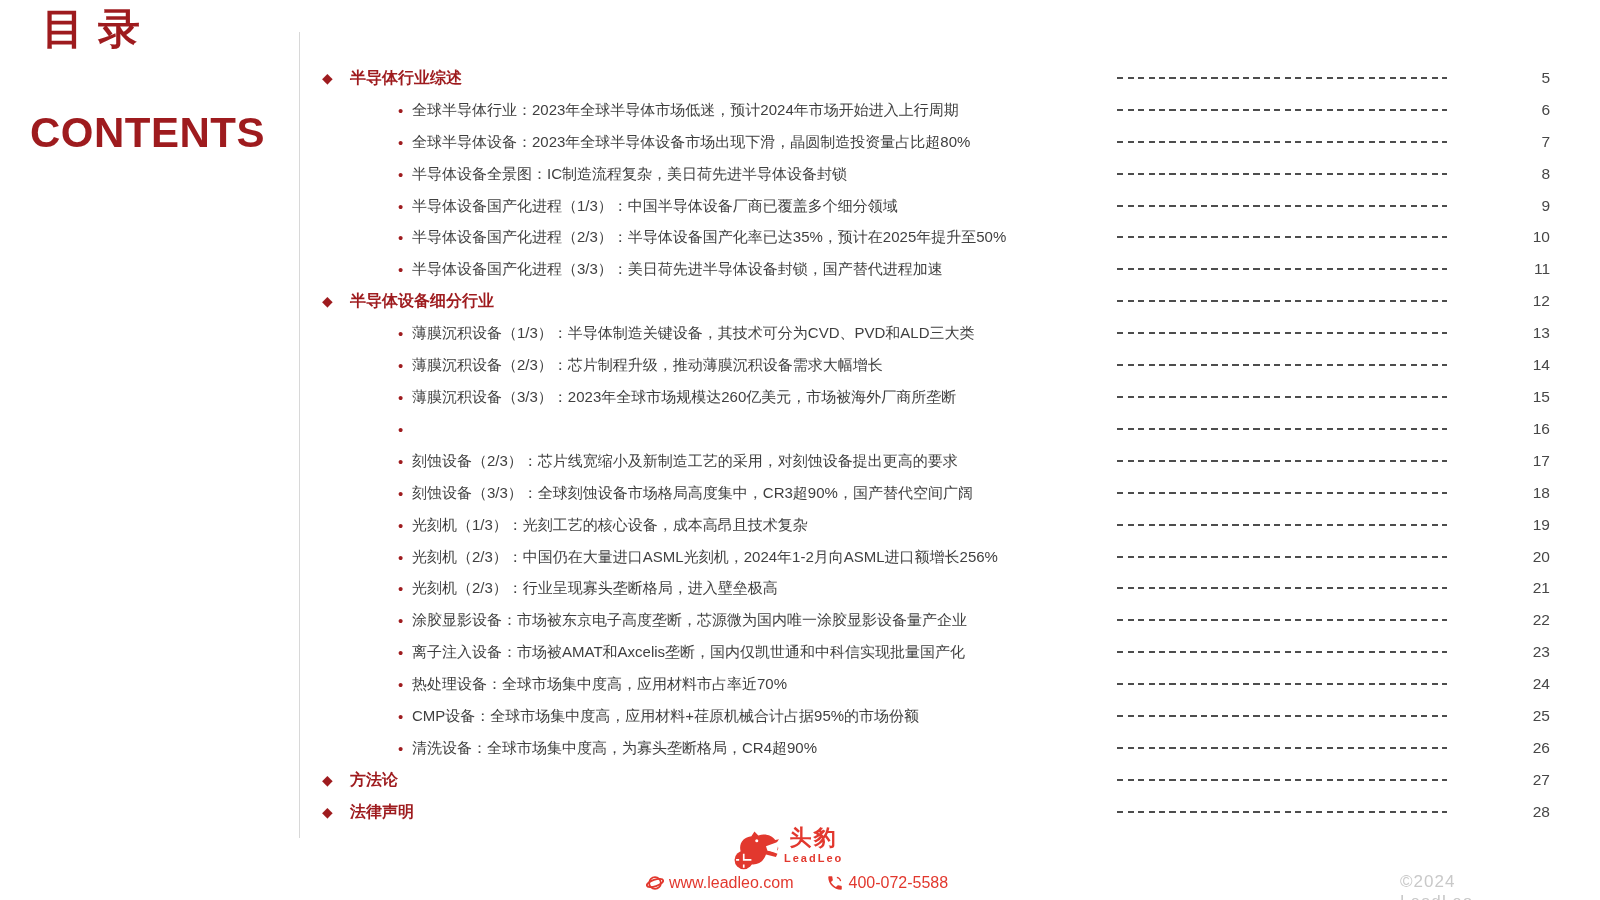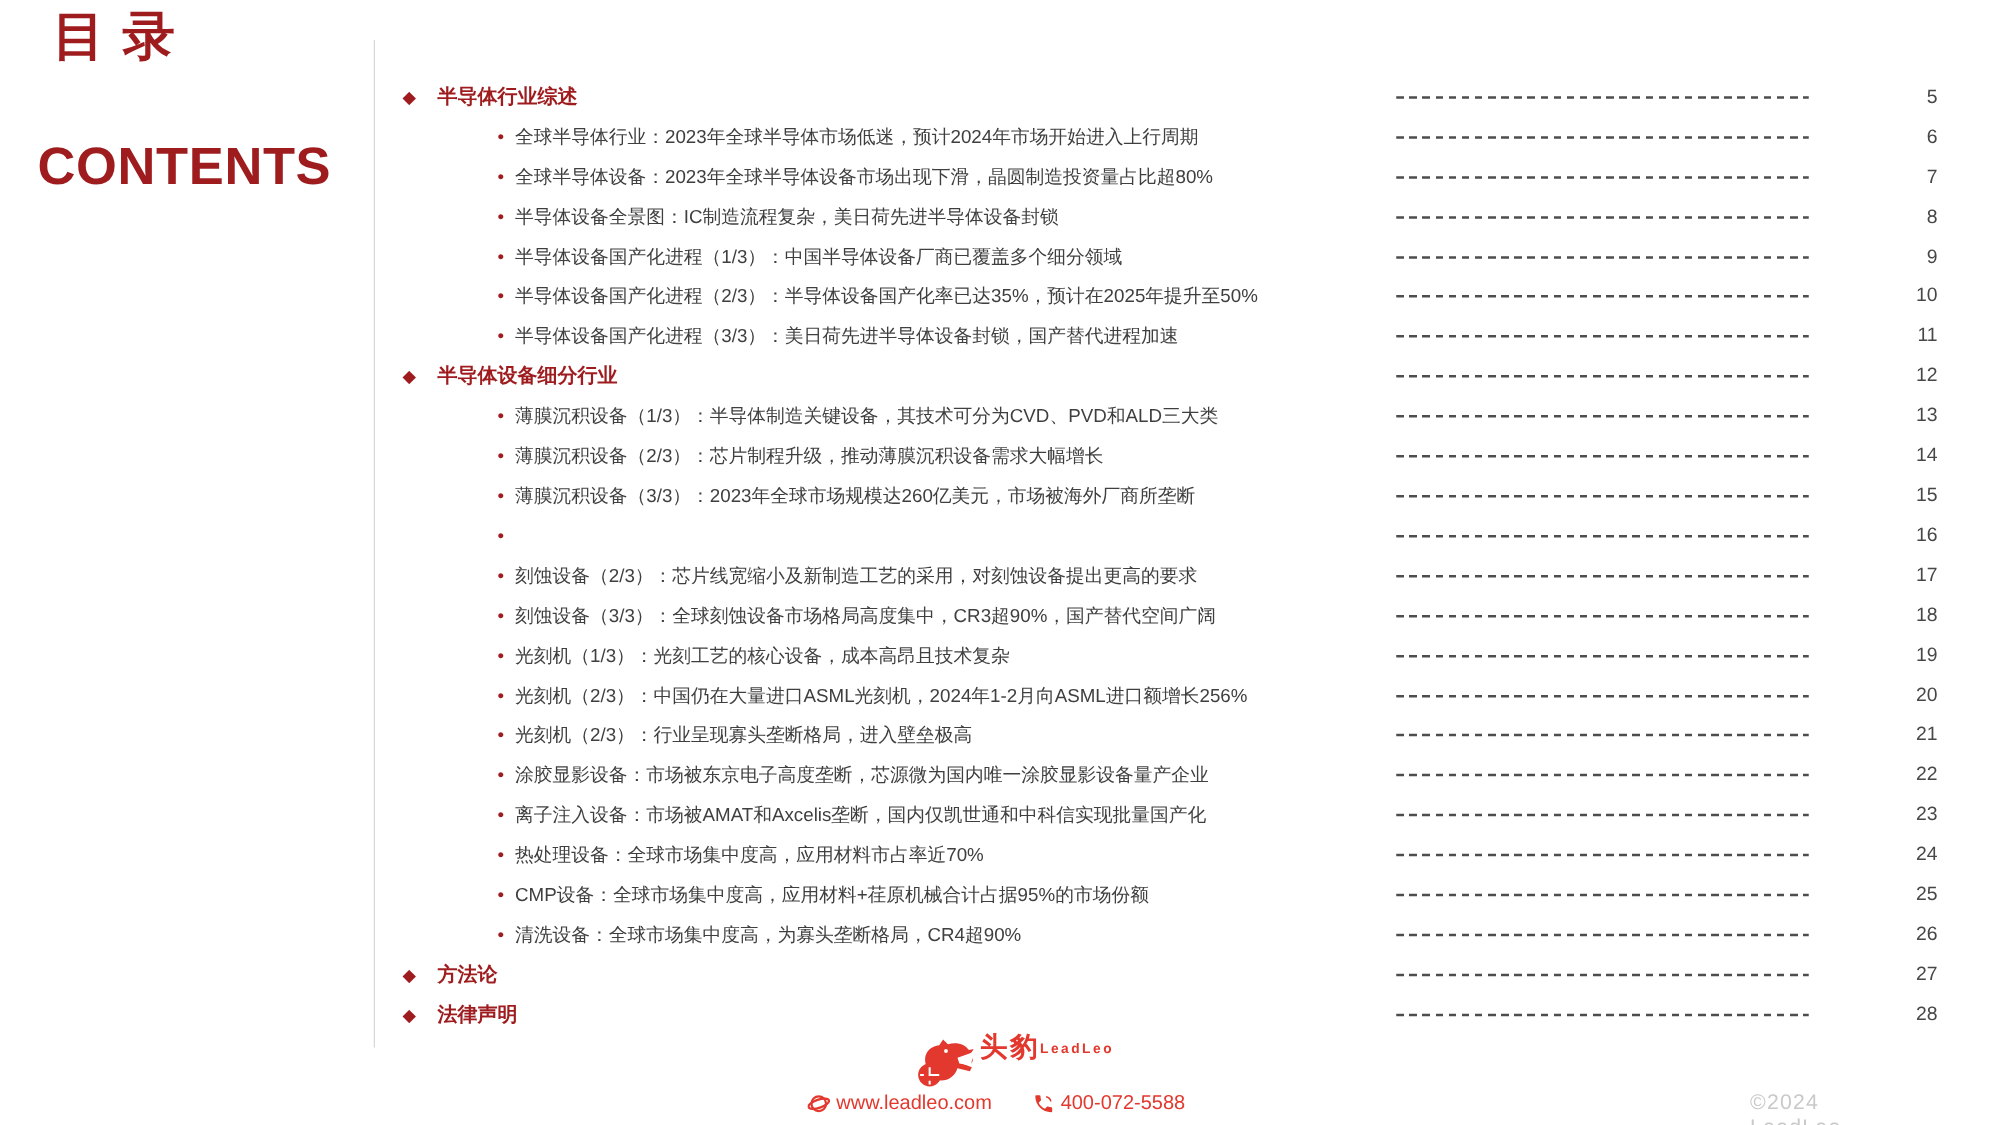--- a/index.html
+++ b/index.html
@@ -33,21 +33,21 @@
   .row.section .label{left:32px;font-size:16px;font-weight:700;color:var(--dark-red);}
   .row.item .marker{left:80px;font-size:15px;}
   .row.item .label{left:94px;font-size:15px;color:var(--item-text);}
   .row .leader{left:799px;width:330px;height:2px;transform:translateY(-1px);
     background:repeating-linear-gradient(90deg,var(--leader) 0 6px,transparent 6px 10.5px);}
   .row .pagenum{right:2px;font-size:15.5px;color:var(--pagenum);}
 
   
   .brand{position:absolute;left:733px;top:826px;display:flex;align-items:flex-start;}
   .brand-icon{width:46px;height:40px;margin-top:4px;}
-  .brand-text{margin-left:5px;display:flex;flex-direction:row;align-items:center;}
+  .brand-text{margin-left:5px;display:flex;flex-direction:column;align-items:center;}
   .brand-zh{font-size:22px;font-weight:700;color:var(--bright-red);letter-spacing:2px;line-height:1.1;}
   .brand-en{font-size:11px;font-weight:700;color:var(--bright-red);
     letter-spacing:2px;margin-top:2px;}
   .contact{position:absolute;left:646px;top:874px;display:flex;align-items:flex-end;
     color:var(--bright-red);font-size:16px;}
   .contact .ico{display:inline-flex;margin-right:5px;}
   .contact .sep{width:32px;}
   .copyright{position:absolute;left:1400px;top:872px;font-size:17px;color:var(--copyright);
     letter-spacing:1px;}
 </style>

